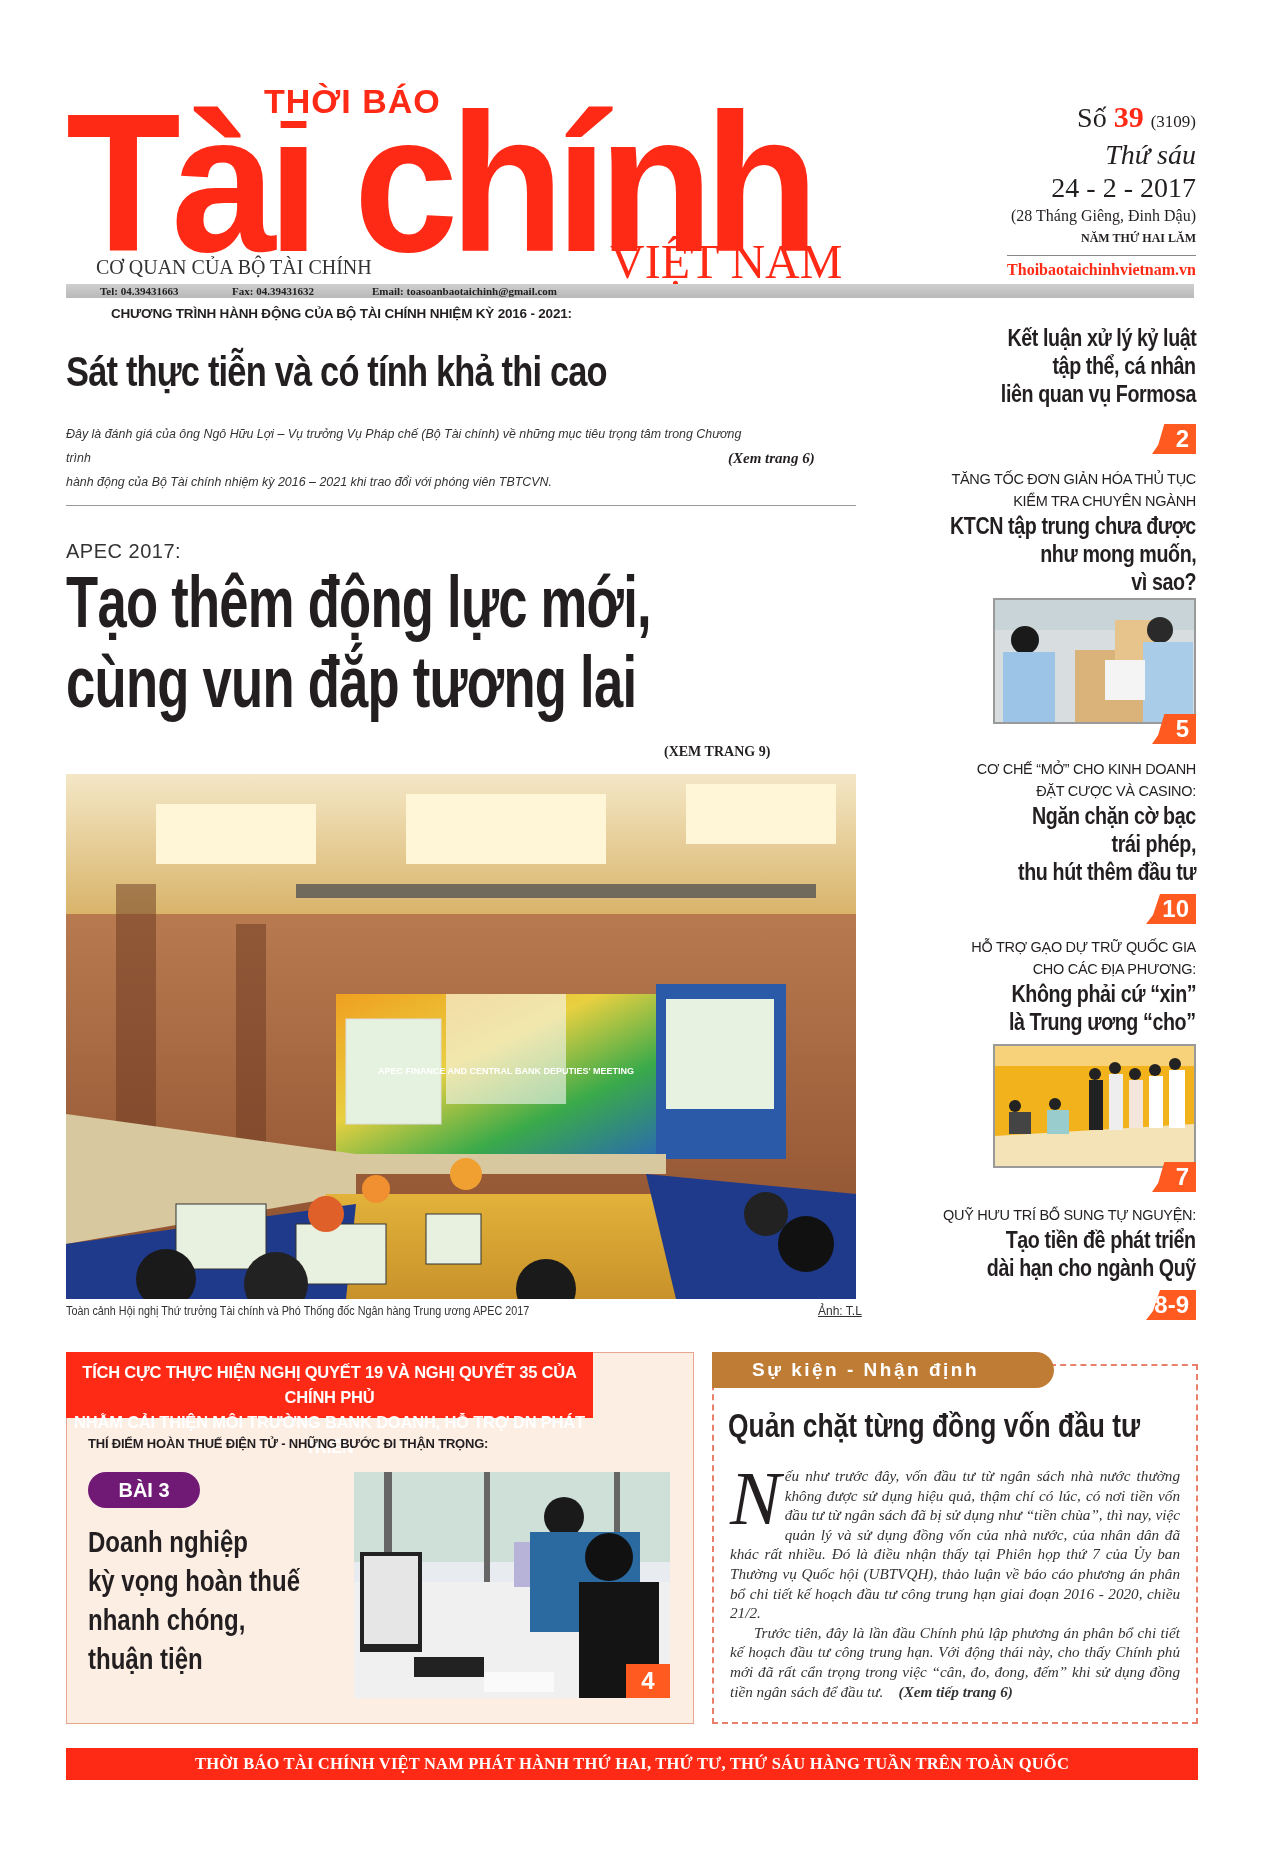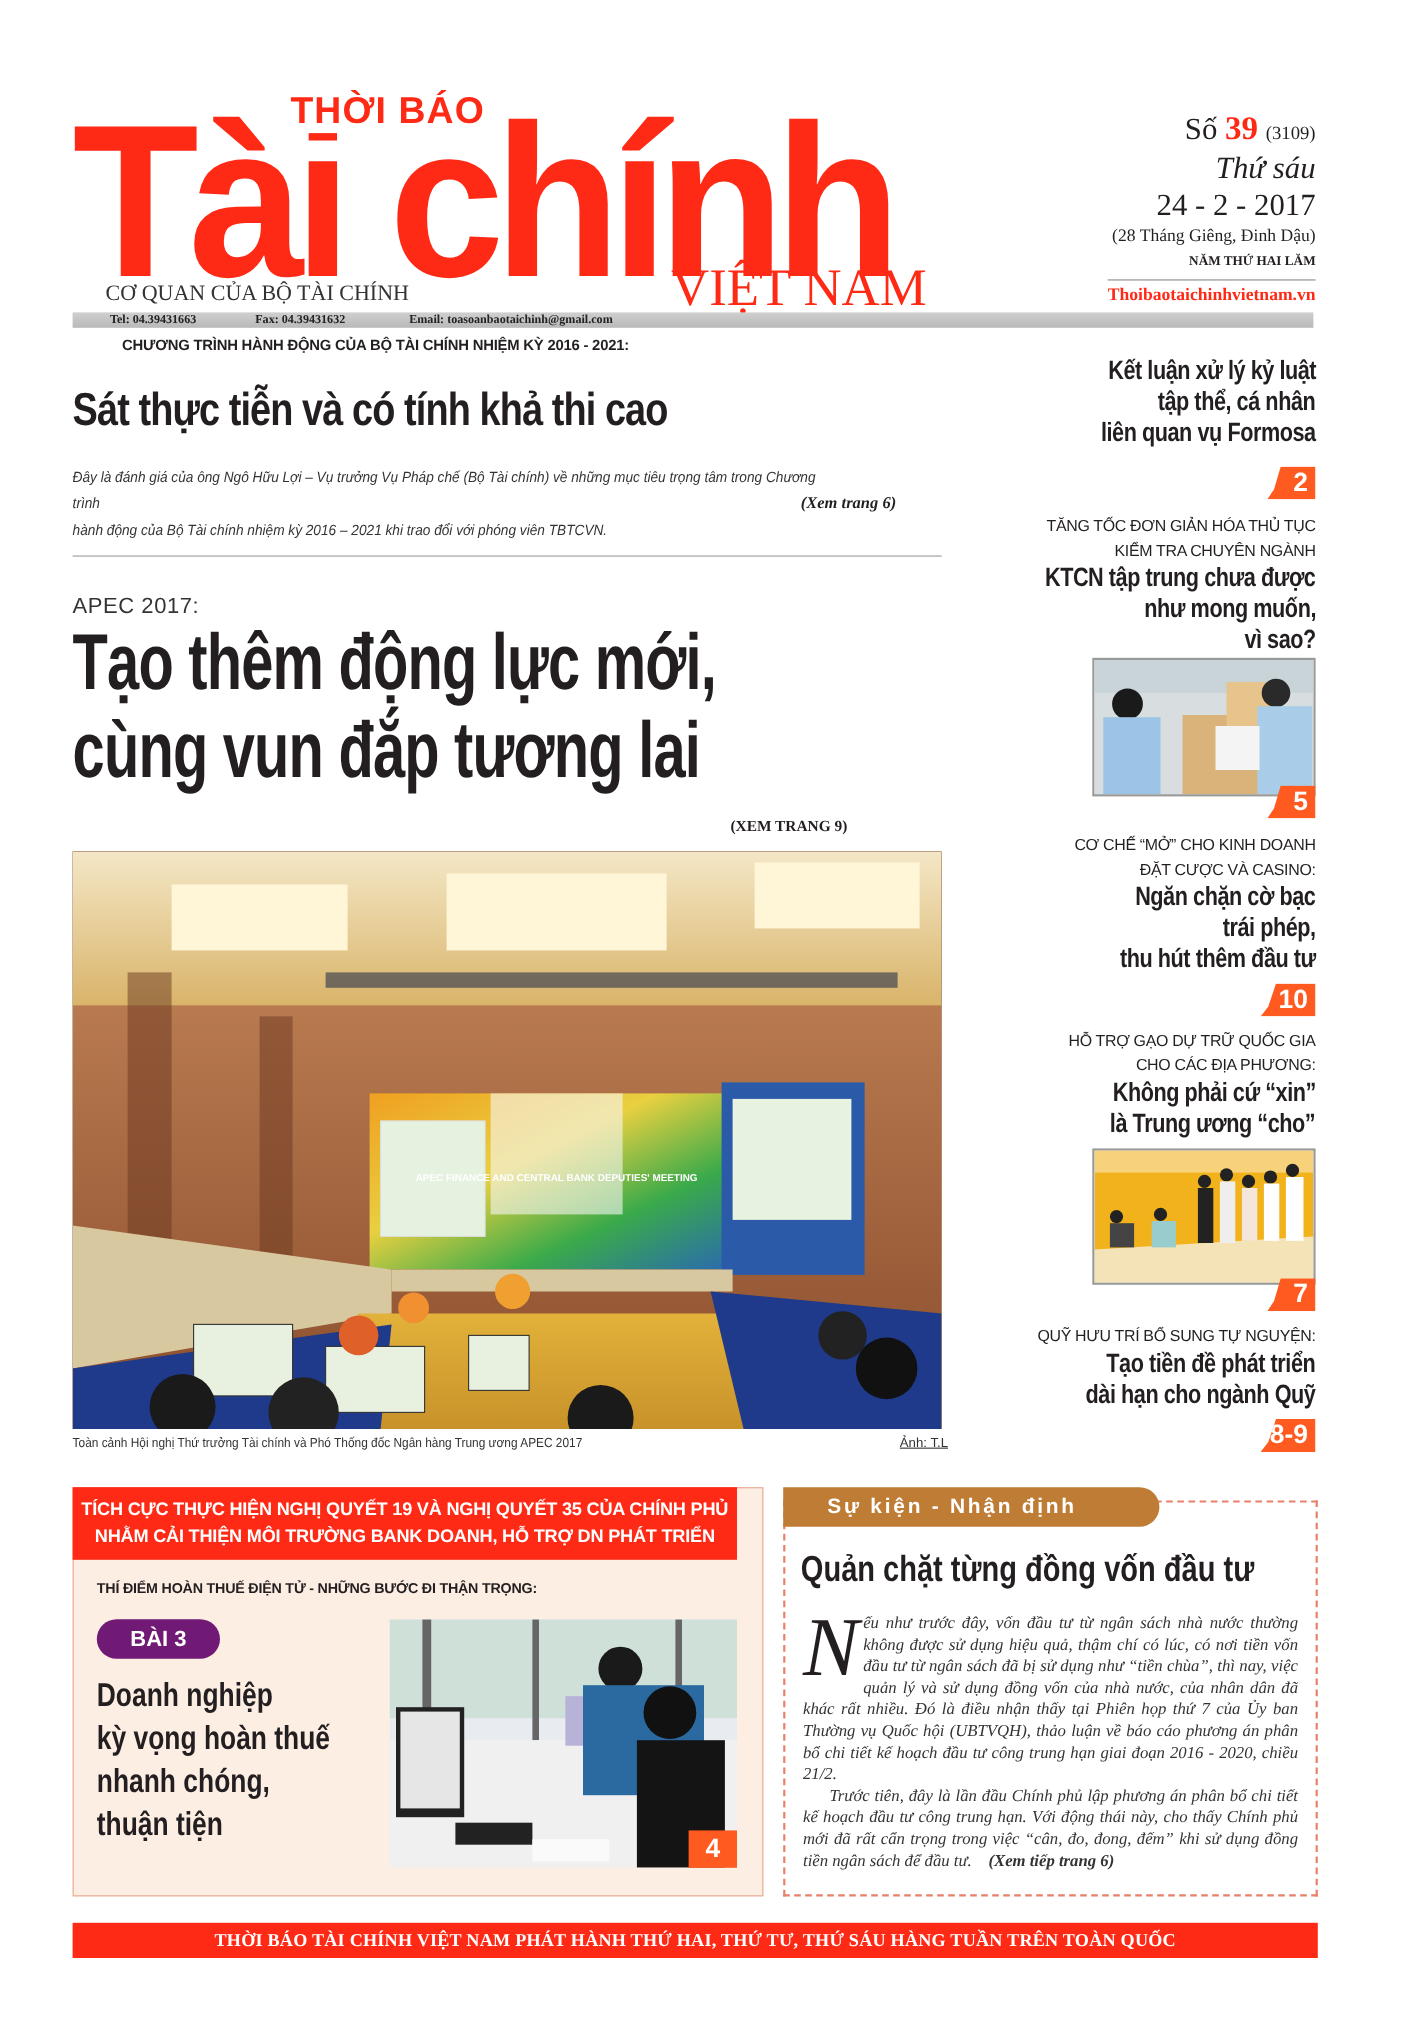--- a/index.html
+++ b/index.html
@@ -43,21 +43,21 @@
   
   .rc { right: 84px; text-align: right; }
   .rc .kick { font-size: 14.5px; line-height: 22px; color: #231f20; letter-spacing: -0.3px; }
   .rc .hd { font-weight: 900; font-size: 24px; line-height: 28px; color: #231f20; display: inline-block; transform: scaleX(0.82); transform-origin: right top; white-space: nowrap; letter-spacing: -0.5px; }
   .pg { width: 44px; height: 30px; background: #ff5a1f; color: #fff; font-weight: 900; font-size: 24px; line-height: 30px; text-align: right; padding-right: 7px; clip-path: polygon(28% 0, 100% 0, 100% 100%, 0 100%, 14% 70%); }
   .pg.w { width: 50px; }
   .thumb { border: 2px solid #9a9a9a; overflow: hidden; }
 
   
   .nq-box { left: 66px; top: 1352px; width: 628px; height: 372px; background: #fdeee4; border: 1px solid #e8a58f; }
-  .nq-head { left: 66px; top: 1352px; width: 604px; height: 66px; background: #ff2a16; color: #fff; text-align: center; font-weight: bold; font-size: 16.5px; line-height: 25px; padding-top: 8px; letter-spacing: -0.2px; }
+  .nq-head { left: 66px; top: 1352px; width: 527px; height: 66px; background: #ff2a16; color: #fff; text-align: center; font-weight: bold; font-size: 16.5px; line-height: 25px; padding-top: 8px; letter-spacing: -0.2px; }
   .nq-kick { left: 88px; top: 1436px; font-weight: bold; font-size: 13px; color: #231f20; letter-spacing: -0.2px; }
   .bai3 { left: 88px; top: 1472px; width: 112px; height: 36px; border-radius: 18px; background: #701a75; color: #fff; font-weight: bold; font-size: 20px; line-height: 36px; text-align: center; }
   .nq-title { left: 88px; top: 1522px; font-weight: 900; font-size: 30px; line-height: 39px; color: #231f20; transform: scaleX(0.8); transform-origin: left top; white-space: nowrap; }
   .nq-photo { left: 354px; top: 1472px; width: 316px; height: 226px; overflow: hidden; }
   .nq-pg { left: 626px; top: 1664px; width: 44px; height: 34px; background: #ff5a1f; color: #fff; font-weight: 900; font-size: 24px; line-height: 34px; text-align: center; }
 
   
   .ed-box { left: 712px; top: 1364px; width: 486px; height: 360px; border: 2px dashed #e8806a; border-top: none; }
   .ed-topline { left: 1050px; top: 1364px; width: 148px; height: 0; border-top: 2px dashed #e8806a; }
   .ed-tab { left: 712px; top: 1352px; width: 342px; height: 36px; background: #bf7c35; border-radius: 0 18px 18px 0; color: #fff; font-weight: bold; font-size: 19px; line-height: 36px; padding-left: 40px; letter-spacing: 2.5px; }

